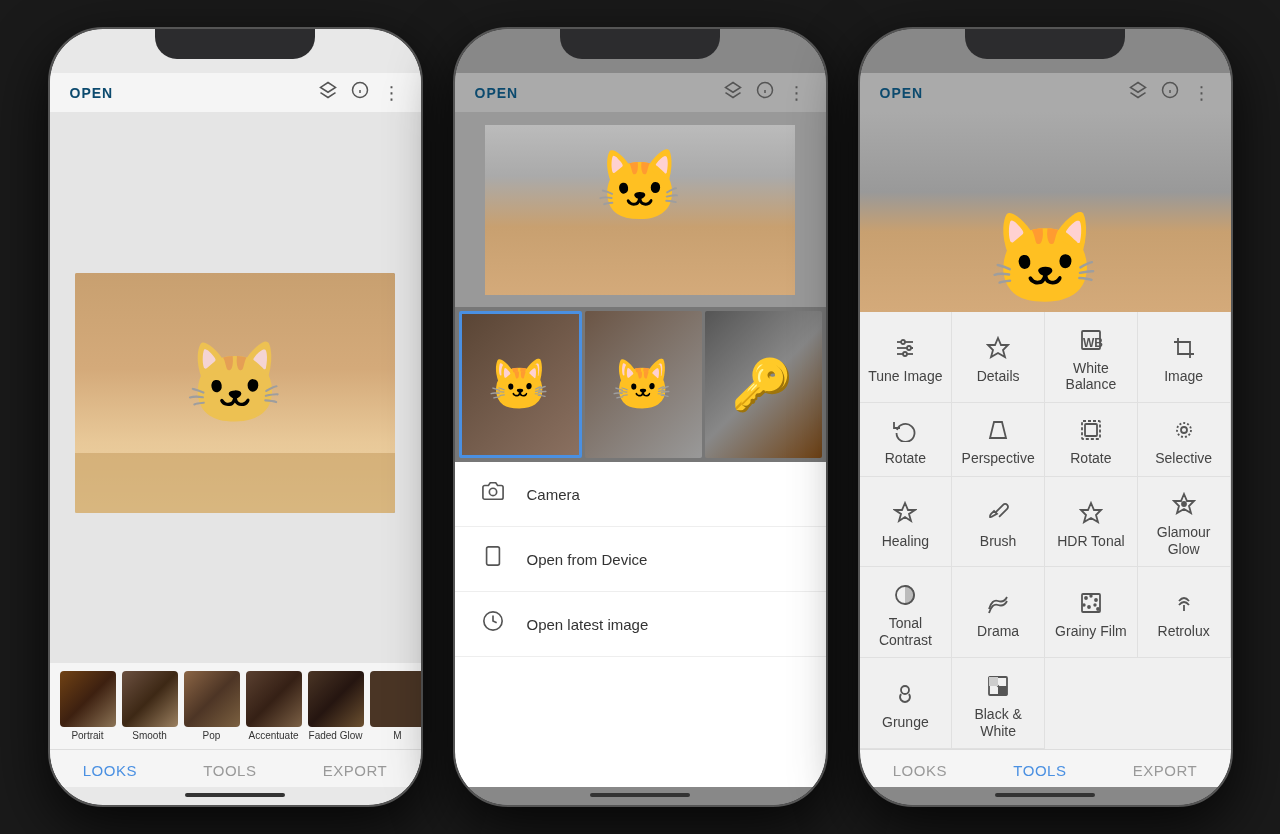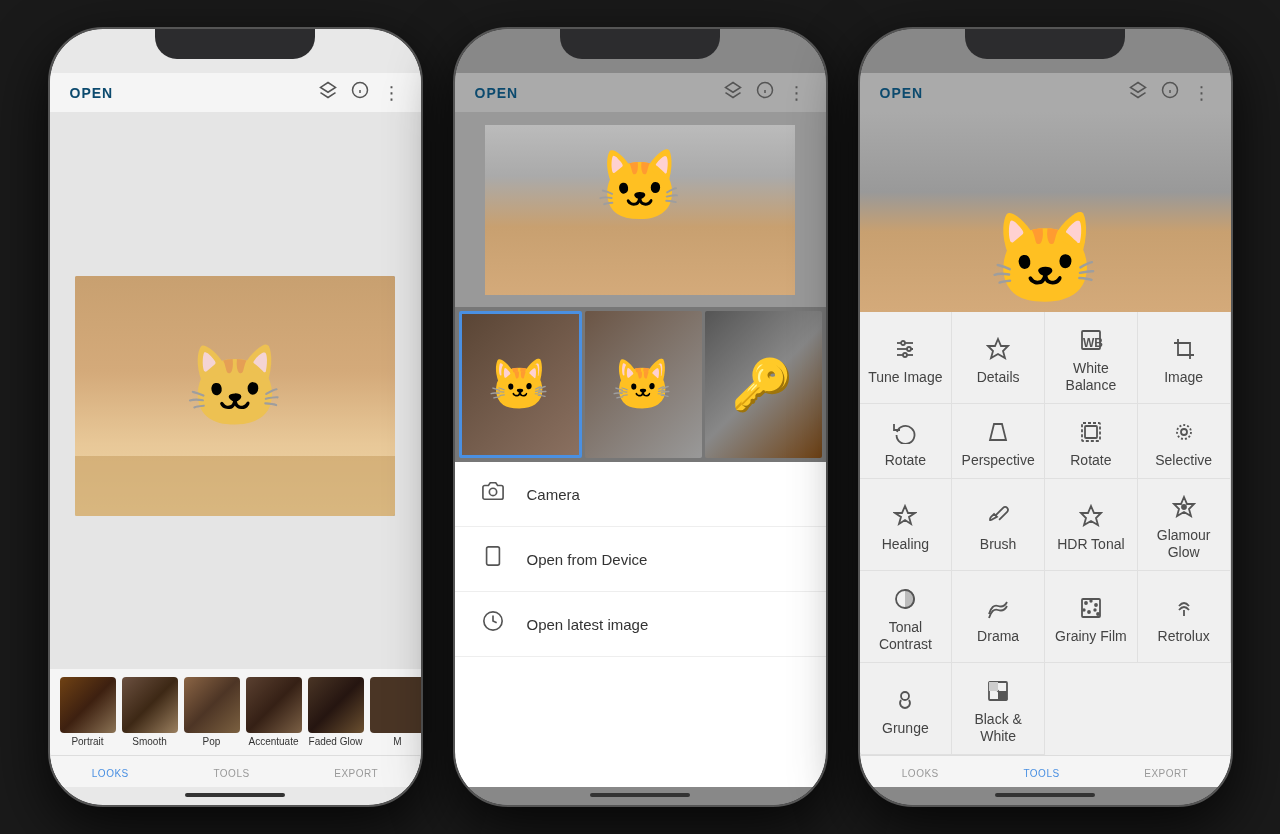--- a/index.html
+++ b/index.html
@@ -200,21 +200,21 @@
 
     
     .bottom-nav {
       display: flex;
       justify-content: space-around;
       padding: 12px 0 8px;
       background: #f5f5f5;
       border-top: 1px solid #ddd;
     }
     .nav-item {
-      font-size: 10px;
+      font-size: 15px;
       font-weight: 500;
       color: #999;
       letter-spacing: 0.5px;
     }
     .nav-item.active { color: #4a90e2; }
 
     .home-indicator {
       width: 100px;
       height: 4px;
       background: #333;

